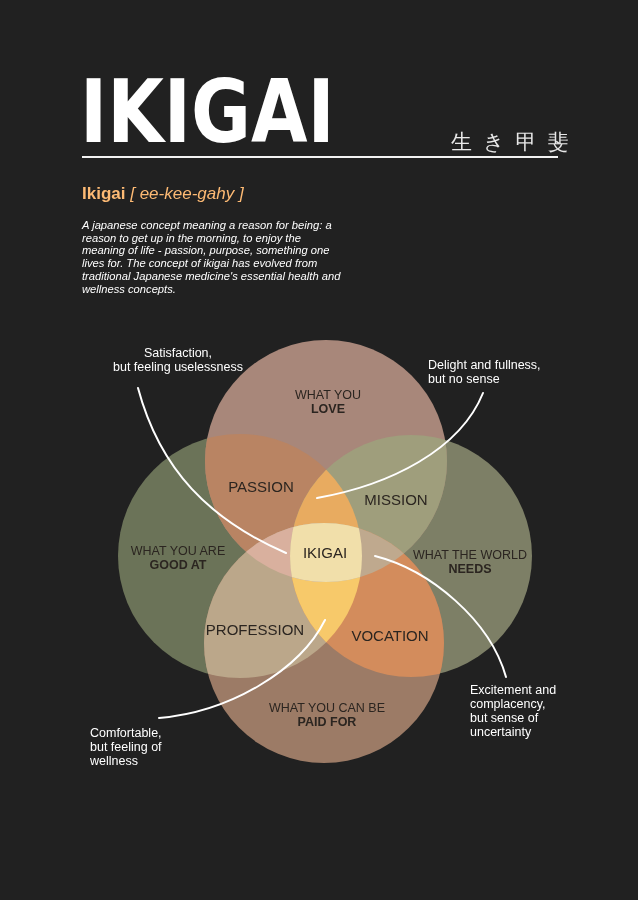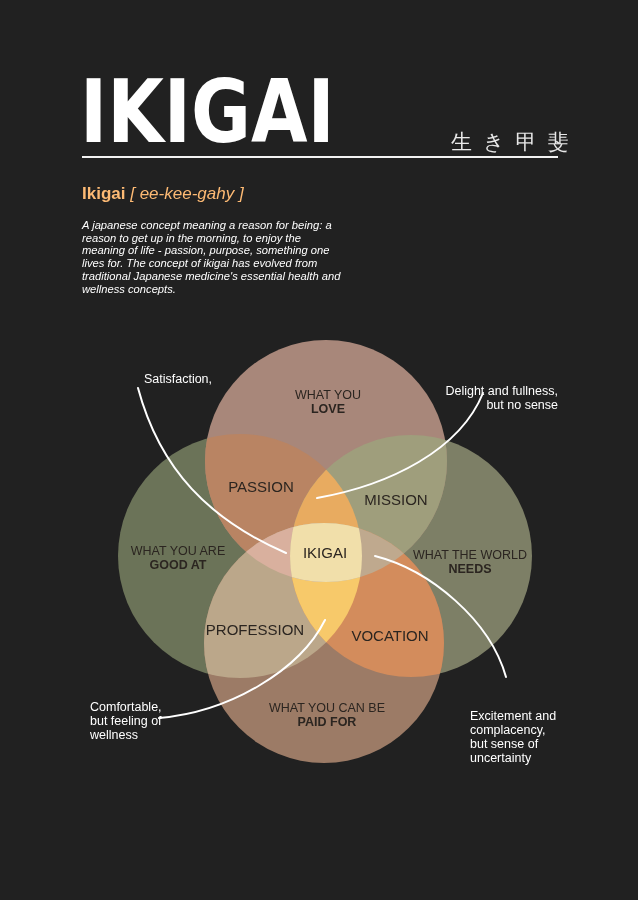--- a/index.html
+++ b/index.html
@@ -5,21 +5,21 @@
   html, body { margin: 0; padding: 0; }
   body { width: 638px; height: 900px; background: #212121; position: relative; overflow: hidden; font-family: "Liberation Sans", sans-serif; }
   .title { position: absolute; left: 80px; top: 68px; font-family: "DejaVu Sans", sans-serif; font-size: 88px; font-weight: bold; color: #ffffff; letter-spacing: 0px; line-height: 1; transform: scaleX(0.83); transform-origin: left top; }
   .kanji { position: absolute; left: 427px; top: 128px; font-size: 21px; color: #e8e8e8; letter-spacing: 11px; font-family: Liberation Sans, sans-serif; margin-left: 24px; }
   .rule { position: absolute; left: 82px; top: 156px; width: 476px; height: 2px; background: #f2f2f2; }
   .term { position: absolute; left: 82px; top: 184px; font-size: 17px; color: #fdba74; }
   .term b { font-weight: bold; }
   .term i { font-style: italic; }
   .desc { position: absolute; left: 82px; top: 219px; width: 262px; font-size: 11.2px; line-height: 12.7px; color: #ffffff; font-style: italic; }
   svg { position: absolute; left: 0; top: 0; }
-  .note { position: absolute; font-size: 12.5px; line-height: 14px; color: #ffffff; margin-top: 26px; }
+  .note { position: absolute; font-size: 12.5px; line-height: 14px; color: #ffffff; }
 </style>
 </head>
 <body>
 
 <div class="title">IKIGAI</div>
 <div class="kanji">生き甲斐</div>
 <div class="rule"></div>
 
 <div class="term"><b>Ikigai</b> <i>[ ee-kee-gahy ]</i></div>
 <div class="desc">A japanese concept meaning a reason for being: a reason to get up in the morning, to enjoy the meaning of life - passion, purpose, something one lives for. The concept of ikigai has evolved from traditional Japanese medicine's essential health and wellness concepts.</div>
@@ -113,26 +113,27 @@
   <g fill="none" stroke="#ffffff" stroke-width="2" stroke-linecap="round">
     <path d="M138,388 C160,470 210,520 286,553"></path>
     <path d="M483,393 C460,450 390,485 317,498"></path>
     <path d="M159,718 C230,712 300,670 325,620"></path>
     <path d="M375,556 C430,570 490,620 506,677"></path>
   </g>
 </svg>
 
 <div class="note" style="left:80px;top:346px;width:196px;text-align:center;">
   <div>Satisfaction,</div>
+  <div>but feeling uselessness</div>
 </div>
-<div class="note" style="left:428px;top:358px;width:130px;text-align:right;">
+<div class="note" style="left:428px;top:358px;width:130px;text-align:left;">
   <div>Delight and fullness,</div>
   <div>but no sense</div>
 </div>
-<div class="note" style="left:90px;top:674px;width:110px;">
+<div class="note" style="left:90px;top:726px;width:110px;">
   <div>Comfortable,</div>
   <div>but feeling of</div>
   <div>wellness</div>
 </div>
 <div class="note" style="left:470px;top:683px;width:120px;">
   <div>Excitement and</div>
   <div>complacency,</div>
   <div>but sense of</div>
   <div>uncertainty</div>
 </div>

